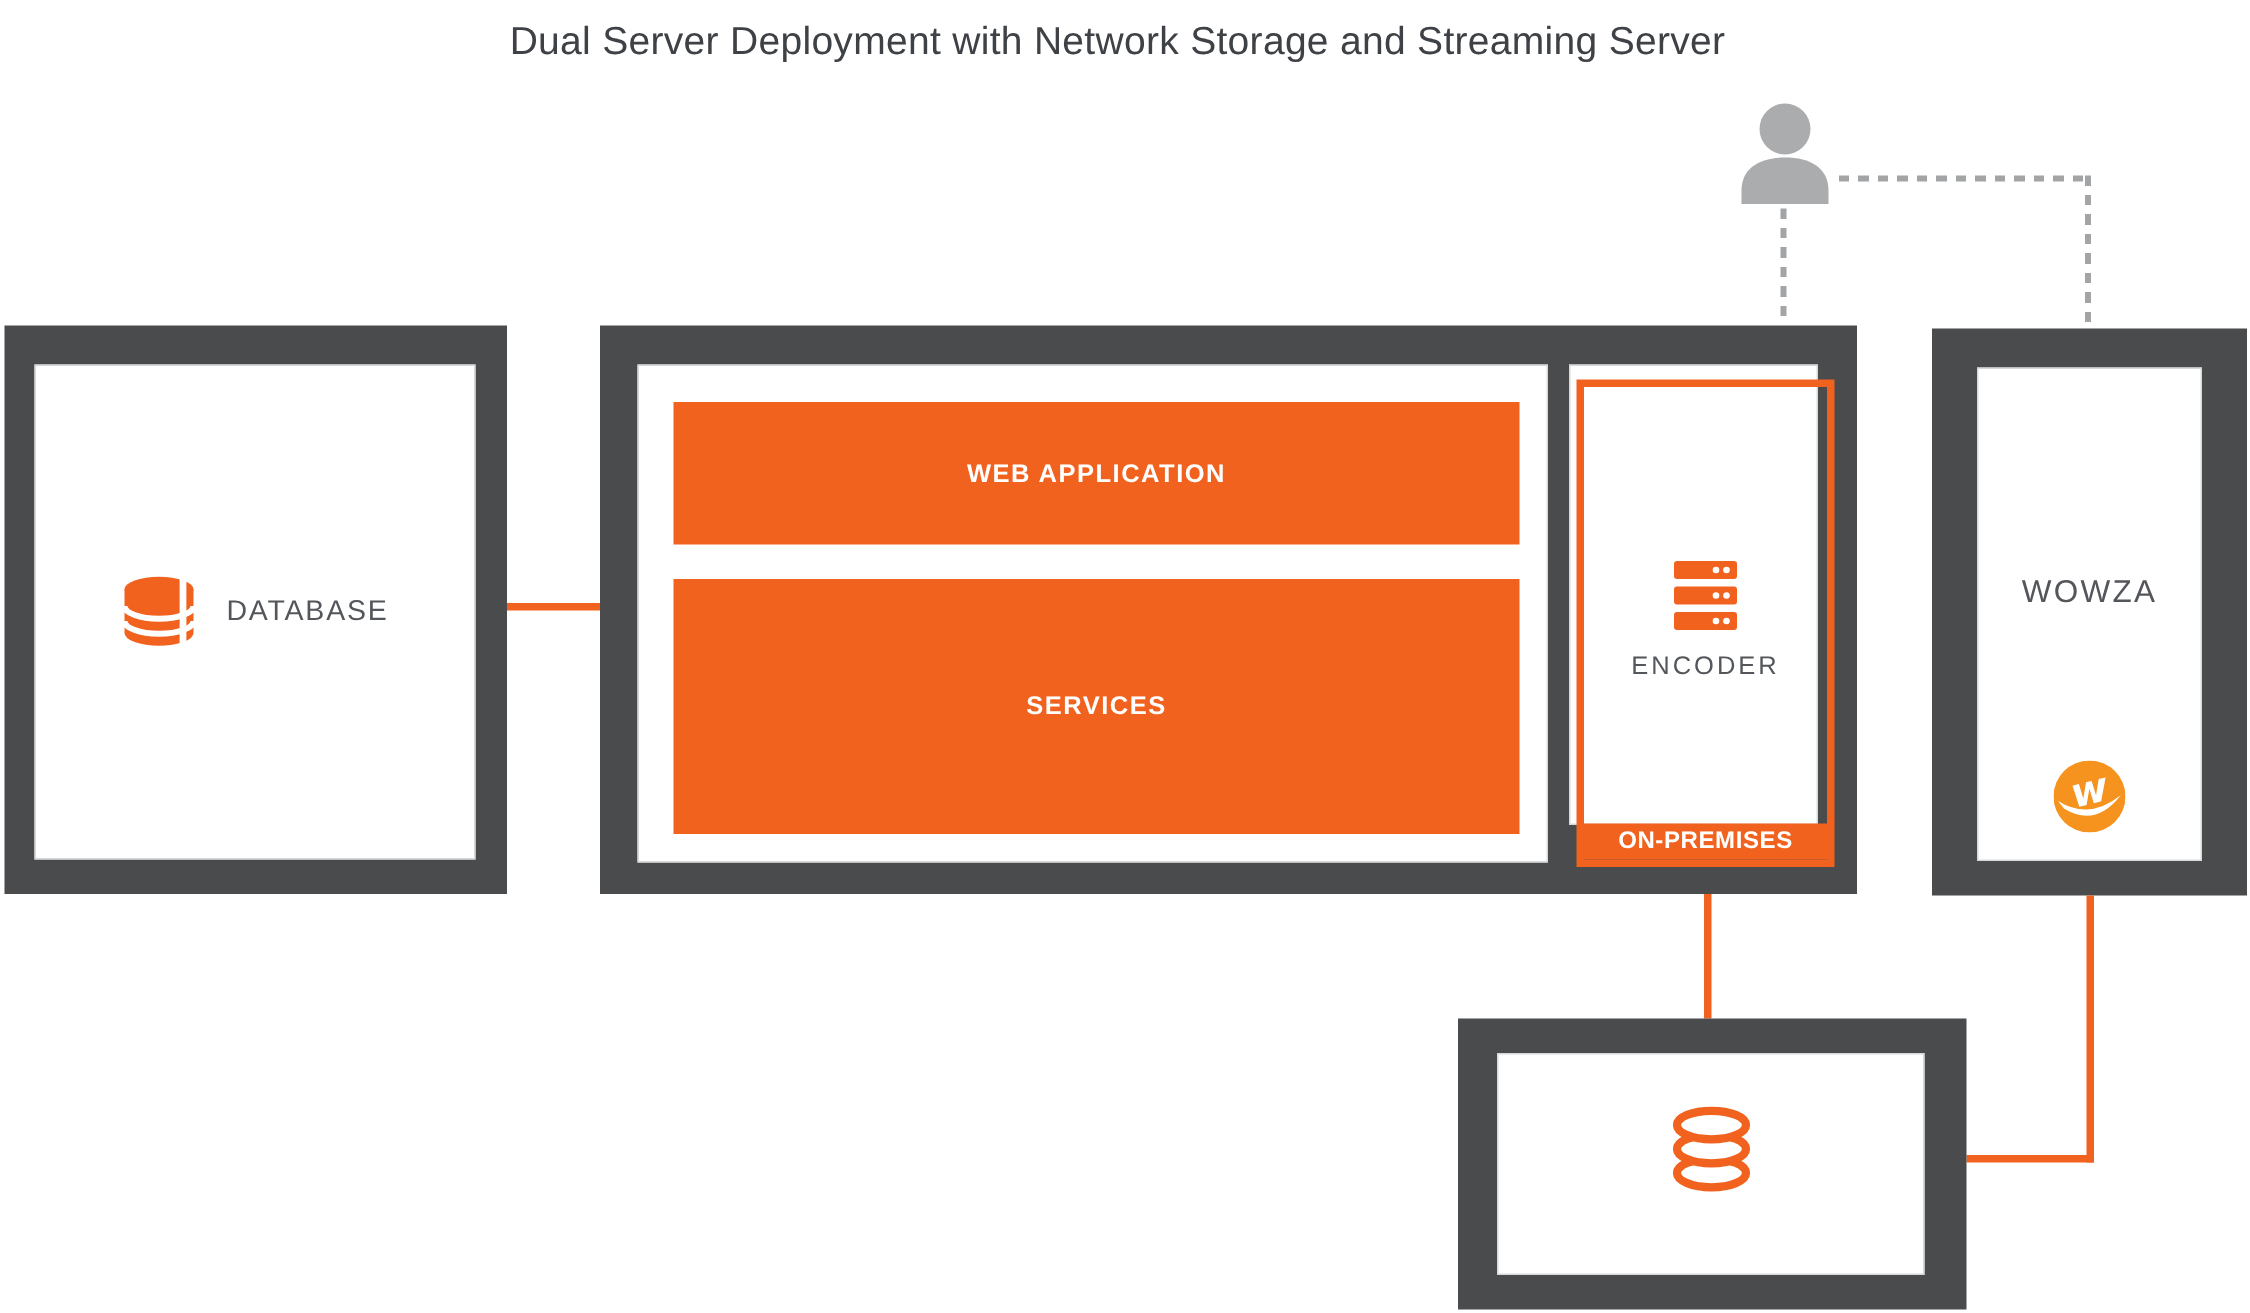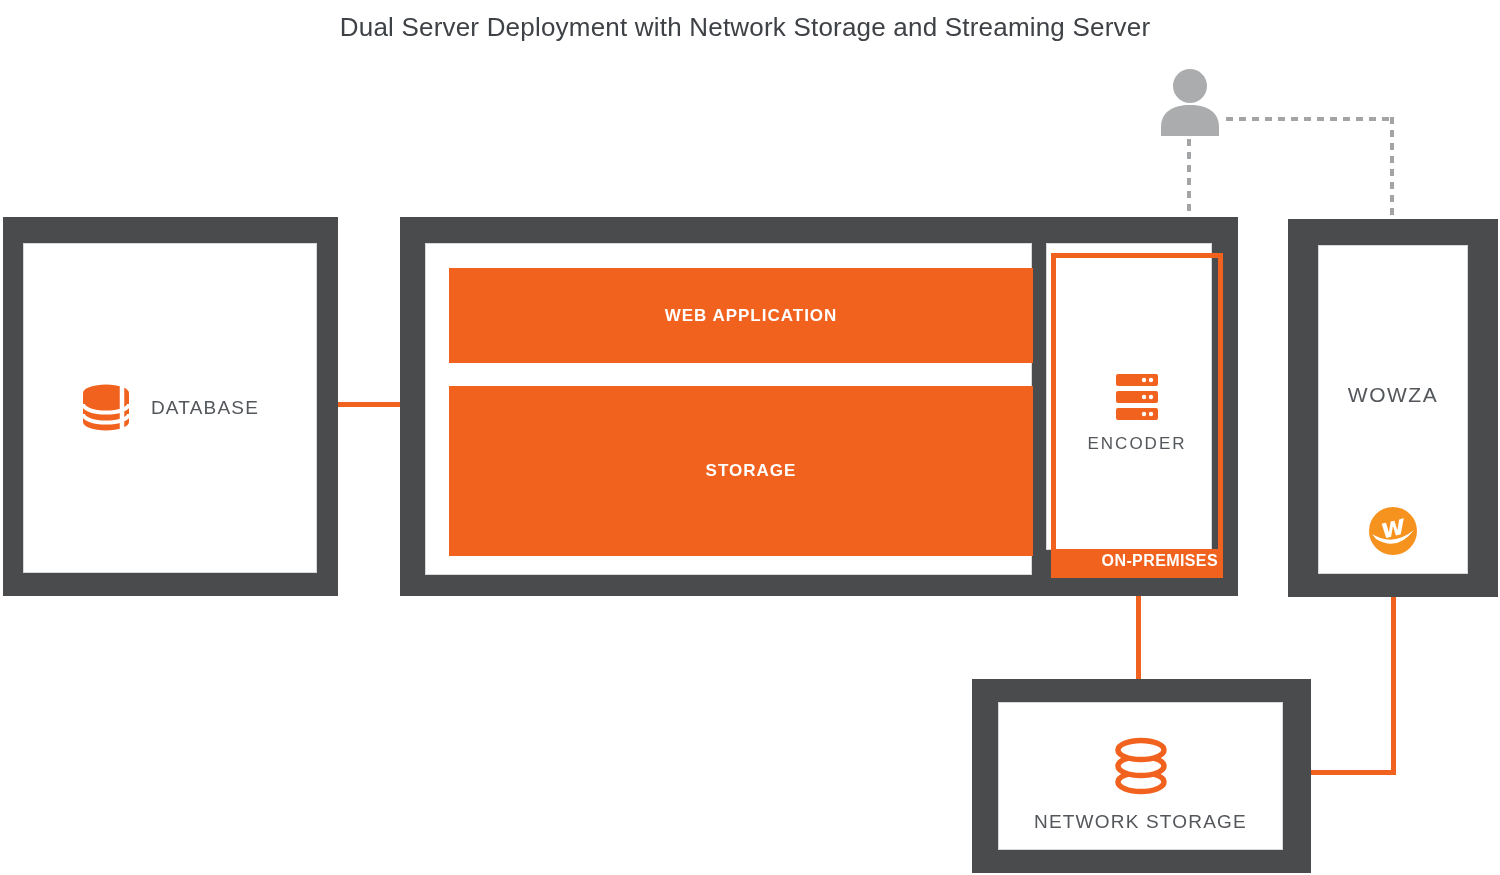--- a/index.html
+++ b/index.html
@@ -10,41 +10,41 @@
   .abs{position:absolute;}
   
   #diagram-title{
     top:12px;left:0;width:1490px;text-align:center;
     font-size:26px;font-weight:400;color:#3e4145;letter-spacing:0.2px;
   }
   
   .frame{background:#4a4b4d;}
   .panel{background:#ffffff;border:1px solid #d7d8d9;box-sizing:border-box;}
   
-  .obar{background:#f2621f;display:flex;align-items:center;justify-content:center;padding-left:20px;}
+  .obar{background:#f2621f;display:flex;align-items:center;justify-content:center;}
   .obar-label{color:#ffffff;font-size:17px;font-weight:600;letter-spacing:1px;}
   .oline{background:#f2621f;}
   
   .dash-v{width:4px;background:repeating-linear-gradient(to bottom,#a2a4a6 0 7px,transparent 7px 13px);}
   .dash-h{height:4px;background:repeating-linear-gradient(to right,#a2a4a6 0 7px,transparent 7px 13px);}
   
   .node-label{color:#53565a;font-size:19px;letter-spacing:1.2px;white-space:nowrap;}
   
   #db-box{left:3px;top:217px;width:335px;height:379px;}
   #db-panel{left:20px;top:26px;width:294px;height:330px;display:flex;flex-direction:row;align-items:center;justify-content:center;gap:16px;}
   
   #app-box{left:400px;top:217px;width:838px;height:379px;}
   #app-panel{left:25px;top:26px;width:607px;height:332px;}
   #web-bar{left:23px;top:24px;width:564px;height:95px;}
   #services-bar{left:23px;top:142px;width:564px;height:170px;}
   #encoder-panel{left:646px;top:26px;width:166px;height:307px;}
   #onprem-rect{left:651px;top:36px;width:172px;height:325px;border:5px solid #f2621f;box-sizing:border-box;}
   #onprem-content{left:0;top:0;right:0;bottom:0;display:flex;flex-direction:column;align-items:center;padding-top:116px;}
   #encoder-label{margin-top:14px;font-size:17px;letter-spacing:2px;}
-  #onprem-badge{left:0;right:0;bottom:0;height:24px;justify-content:flex-end;}
+  #onprem-badge{left:0;right:0;bottom:0;height:24px;}
   #onprem-badge .obar-label{font-size:16px;letter-spacing:0.4px;}
   
   #wowza-box{left:1288px;top:219px;width:210px;height:378px;}
   #wowza-panel{left:30px;top:26px;width:150px;height:329px;}
   #wowza-label{left:0;top:163px;width:210px;text-align:center;font-size:21px;line-height:26px;letter-spacing:1.5px;}
   #wowza-logo{left:81px;top:288px;}
   
   #ns-box{left:972px;top:679px;width:339px;height:194px;}
   #ns-panel{left:26px;top:23px;width:285px;height:148px;}
   #ns-icon{left:50%;top:34px;transform:translateX(-50%);}
@@ -90,21 +90,21 @@
   </div>
 
   <div id="line-db-app" class="abs oline"></div>
 
   <div id="app-box" class="abs frame">
     <div id="app-panel" class="abs panel">
       <div id="web-bar" class="abs obar">
         <span class="obar-label">WEB APPLICATION</span>
       </div>
       <div id="services-bar" class="abs obar">
-        <span class="obar-label">STORAGE</span>
+        <span class="obar-label">SERVICES</span>
       </div>
     </div>
 
     <div id="encoder-panel" class="abs panel"></div>
 
     <div id="onprem-rect" class="abs">
       <div id="onprem-content" class="abs">
         <svg width="42" height="46" viewBox="0 0 42 46">
           <rect x="0" y="0" width="42" height="12" rx="2" fill="#f2621f"></rect>
           <rect x="0" y="17" width="42" height="12" rx="2" fill="#f2621f"></rect>
@@ -142,17 +142,16 @@
 
   <div id="ns-box" class="abs frame">
     <div id="ns-panel" class="abs panel">
       <svg id="ns-icon" class="abs" width="54" height="58" viewBox="0 0 54 58">
         <g fill="#ffffff" stroke="#f2621f" stroke-width="5.5">
           <ellipse cx="27" cy="45" rx="23" ry="9.5"></ellipse>
           <ellipse cx="27" cy="29" rx="23" ry="9.5"></ellipse>
           <ellipse cx="27" cy="13" rx="23" ry="9.5"></ellipse>
         </g>
       </svg>
-      <div id="ns-label" class="abs node-label">NETWORK STORAGE</div>
     </div>
   </div>
 
 </div>
 
 </body></html>

